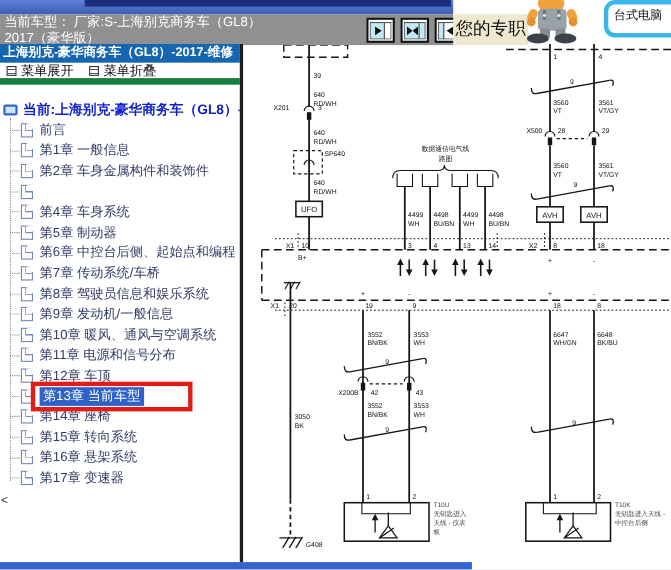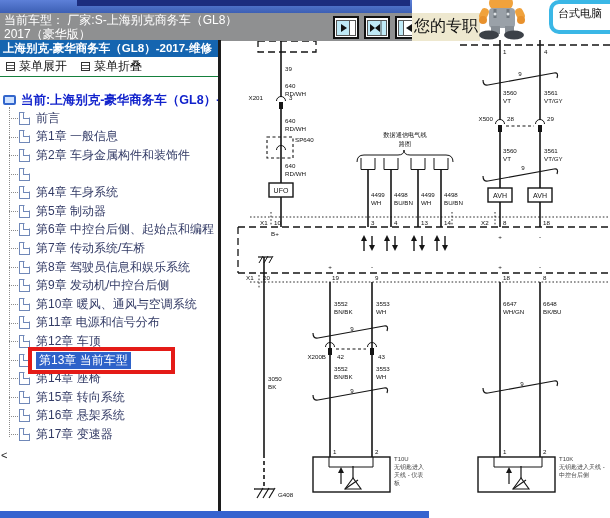--- a/index.html
+++ b/index.html
@@ -24,21 +24,21 @@
     white-space:nowrap; overflow:hidden; }
   .mascot { position:absolute; left:474px; top:0; width:76px; height:40px; }
   .bubble { position:absolute; left:549px; top:0; width:65px; height:34px;
     background:#fff; border:4px solid #3ab7e6; border-radius:10px 0 0 10px;
     font-size:11px; color:#111; padding:2px 0 0 5px; white-space:nowrap; }
   
   .sidebar { position:absolute; left:0; top:40px; width:218px; height:507px; background:#fff;border-radius:15px; }
   .tab { width:218px; height:17px; background:#1565b0; color:#fff; font-weight:bold;
     font-size:11.5px; line-height:16px; padding-left:3px; white-space:nowrap; overflow:hidden; }
   .menubar { height:20px; display:flex; align-items:center; gap:14px; padding-left:6px;
-    font-size:12px; color:#111; border-bottom:1px solid #15803d; }
+    font-size:12px; color:#111; border-bottom:6px solid #15803d; }
   .menu-item { display:flex; align-items:center; gap:4px; cursor:default; }
   .menu-icon { width:9px; height:9px; border:1px solid #333;
     background:repeating-linear-gradient(180deg,#fff 0 2px,#555 2px 3px); }
   .tree { position:relative; height:433px; padding-top:14px; overflow:hidden; }
   .vguide { position:absolute; left:9px; top:30px; height:330px; border-left:1px dotted #8a8a8a; }
   .root { display:flex; align-items:center; height:18px; padding-left:3px;
     color:#1122cc; font-weight:bold; font-size:12.5px; white-space:nowrap; }
   .mon { width:13px; height:10px; border:2px solid #3366cc; background:#cfe2ff;
     border-radius:2px; margin-right:5px; flex:none; }
   .trow { position:relative; display:flex; align-items:center; height:18.6px;
@@ -408,21 +408,21 @@
       <div class="trow">
           <span class="picon"></span>
           <span class="tlabel">第7章 传动系统/车桥</span>
         </div>
       <div class="trow">
           <span class="picon"></span>
           <span class="tlabel">第8章 驾驶员信息和娱乐系统</span>
         </div>
       <div class="trow">
           <span class="picon"></span>
-          <span class="tlabel">第9章 发动机/中控台后侧</span>
+          <span class="tlabel">第9章 发动机/一般信息</span>
         </div>
       <div class="trow">
           <span class="picon"></span>
           <span class="tlabel">第10章 暖风、通风与空调系统</span>
         </div>
       <div class="trow">
           <span class="picon"></span>
           <span class="tlabel">第11章 电源和信号分布</span>
         </div>
       <div class="trow">

